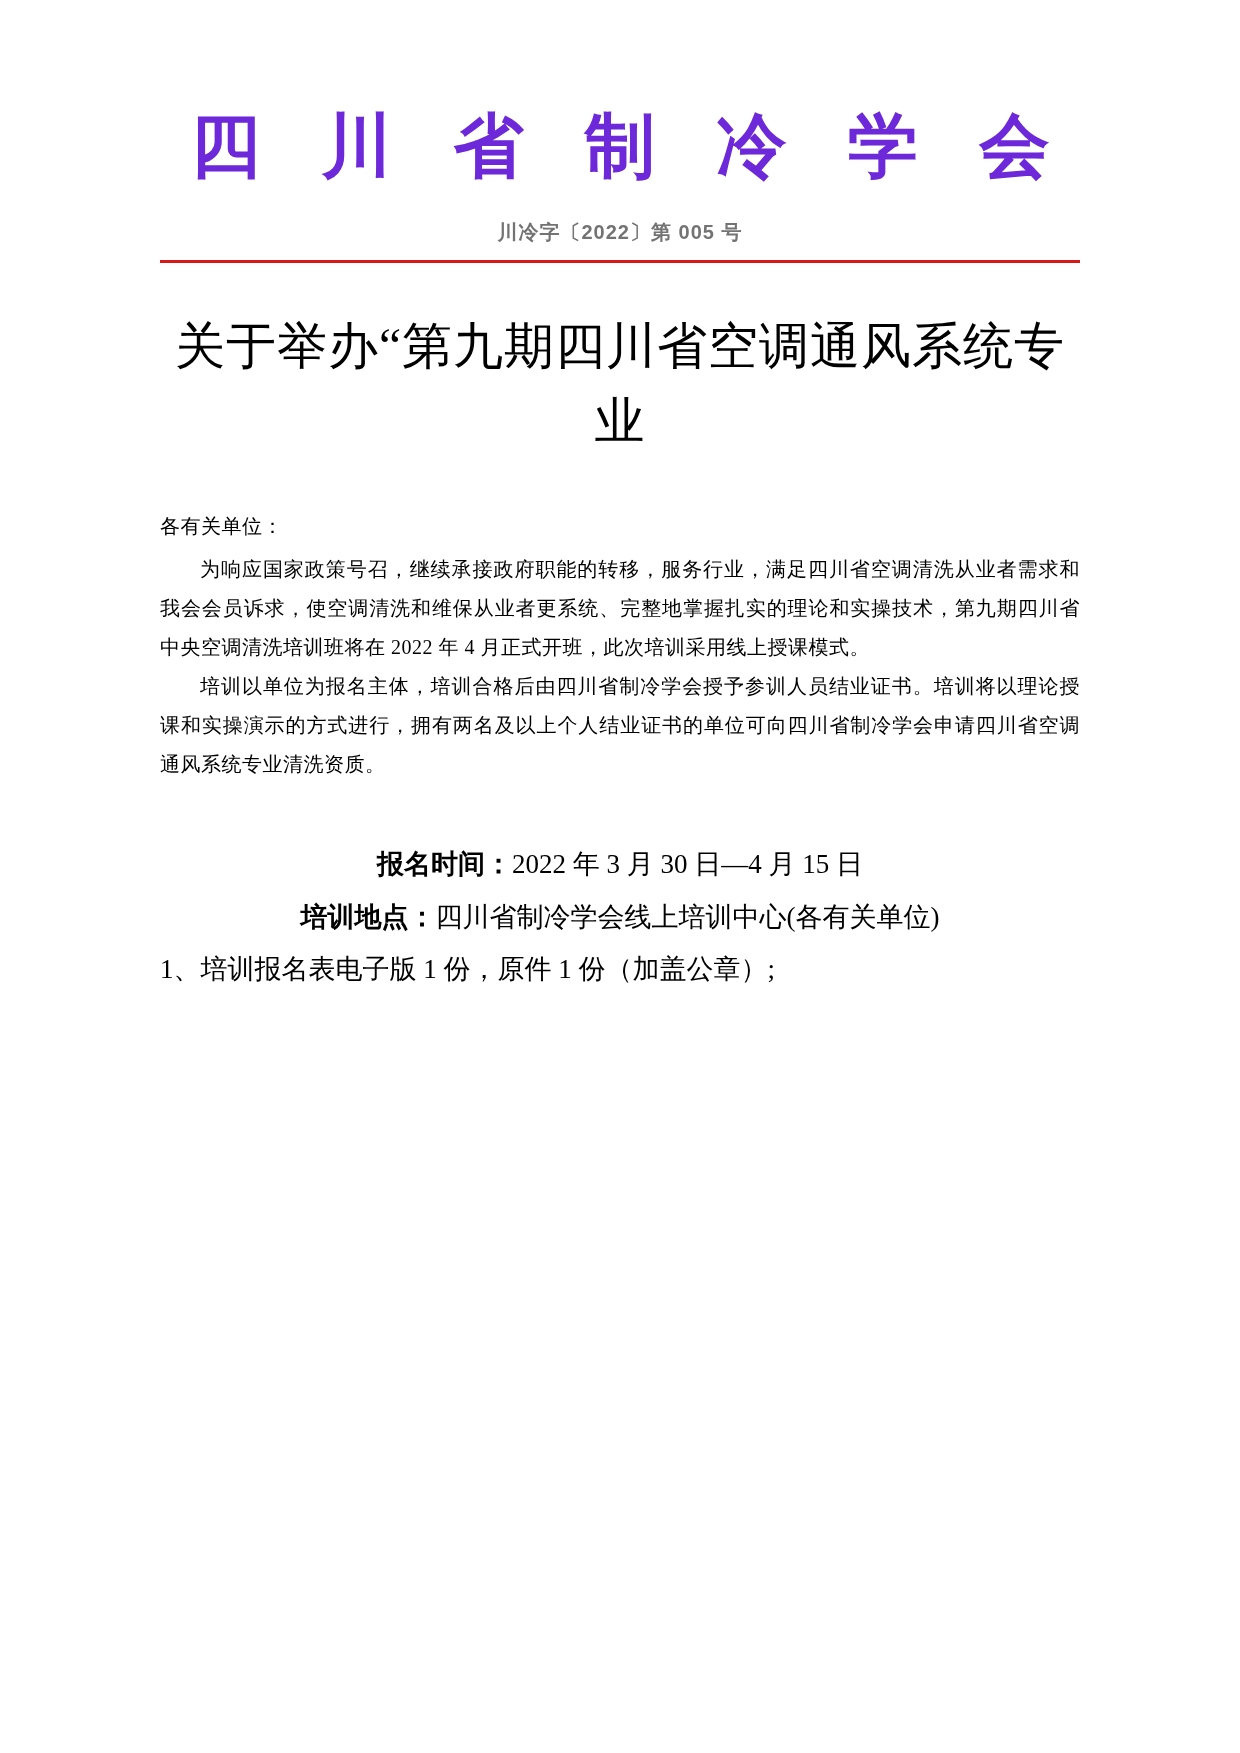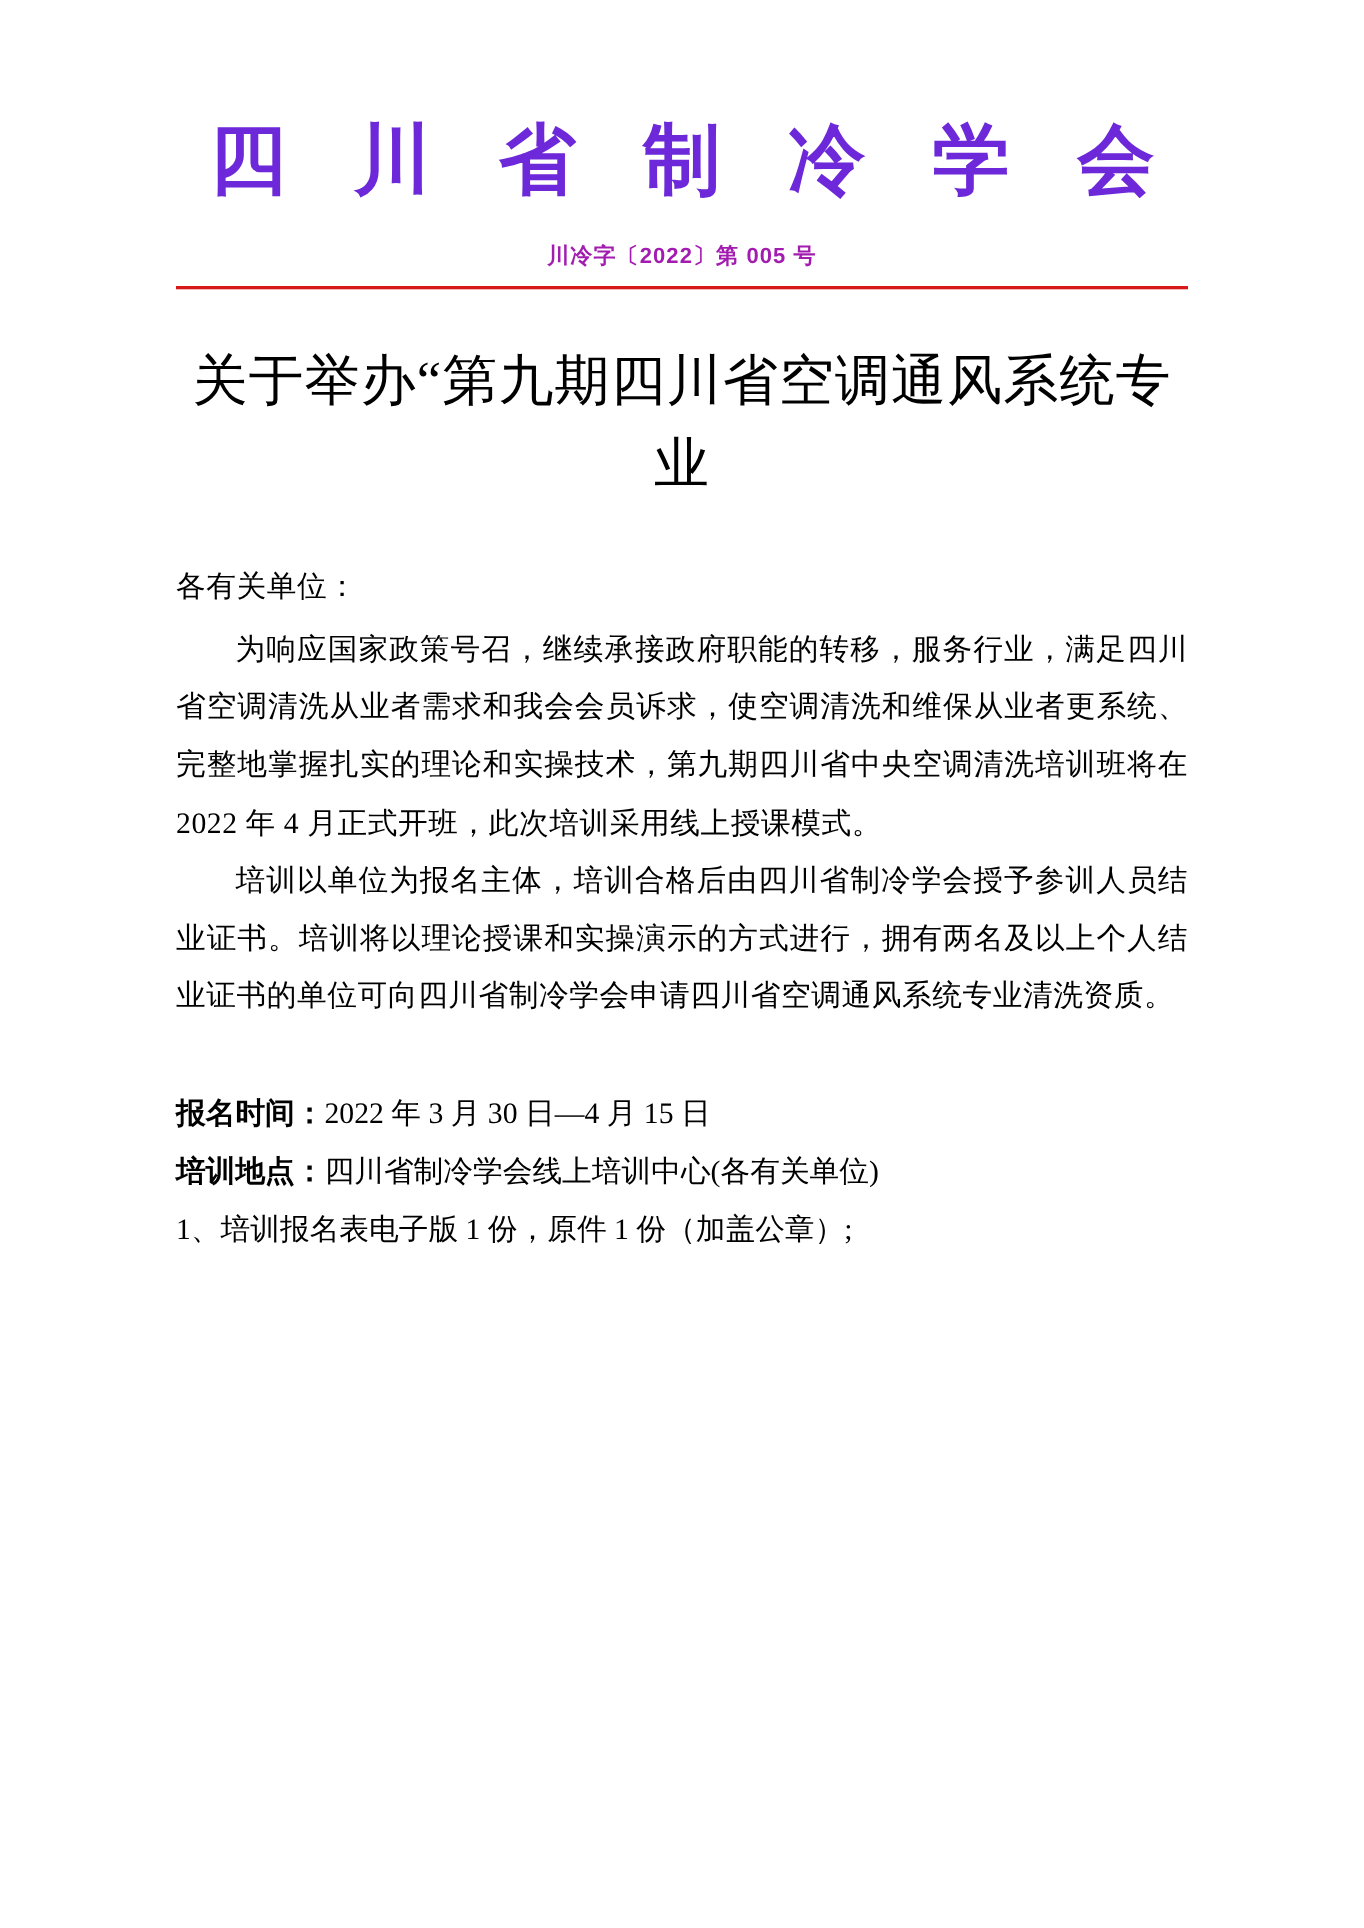--- a/index.html
+++ b/index.html
@@ -37,21 +37,21 @@
     line-height: 1.1;
     white-space: nowrap;
     text-indent: 22px;
   }
   .doc-number {
     margin-top: 34px;
     font-family: "Liberation Sans", "DejaVu Sans", sans-serif;
     font-weight: 700;
     font-size: 20px;
     letter-spacing: 1px;
-    color: #a21caf;
+    color: #737373;
   }
   .red-rule {
     margin-top: 14px;
     height: 3px;
     background: #d71a19;
     width: 100%;
   }
 
   
   .doc-title {
@@ -63,21 +63,21 @@
     letter-spacing: 1px;
     padding: 0 6px;
   }
   .doc-title .line {
     display: block;
   }
 
   
   .body-block {
     margin-top: 48px;
-    font-size: 27px;
+    font-size: 20px;
     line-height: 1.95;
     letter-spacing: 0.5px;
   }
   .salutation {
     margin: 0 0 4px 0;
   }
   .para {
     margin: 0;
     text-indent: 2em;
     text-align: justify;
@@ -85,20 +85,21 @@
   }
 
   
   .info-block {
     margin-top: 54px;
     font-size: 27px;
     line-height: 1.95;
   }
   .info-row {
     white-space: nowrap;
+    text-align: center;
   }
   .info-label {
     font-weight: 700;
   }
   .info-value {
     font-weight: 400;
   }
   .materials-heading {
     font-weight: 700;
     margin-top: 2px;

